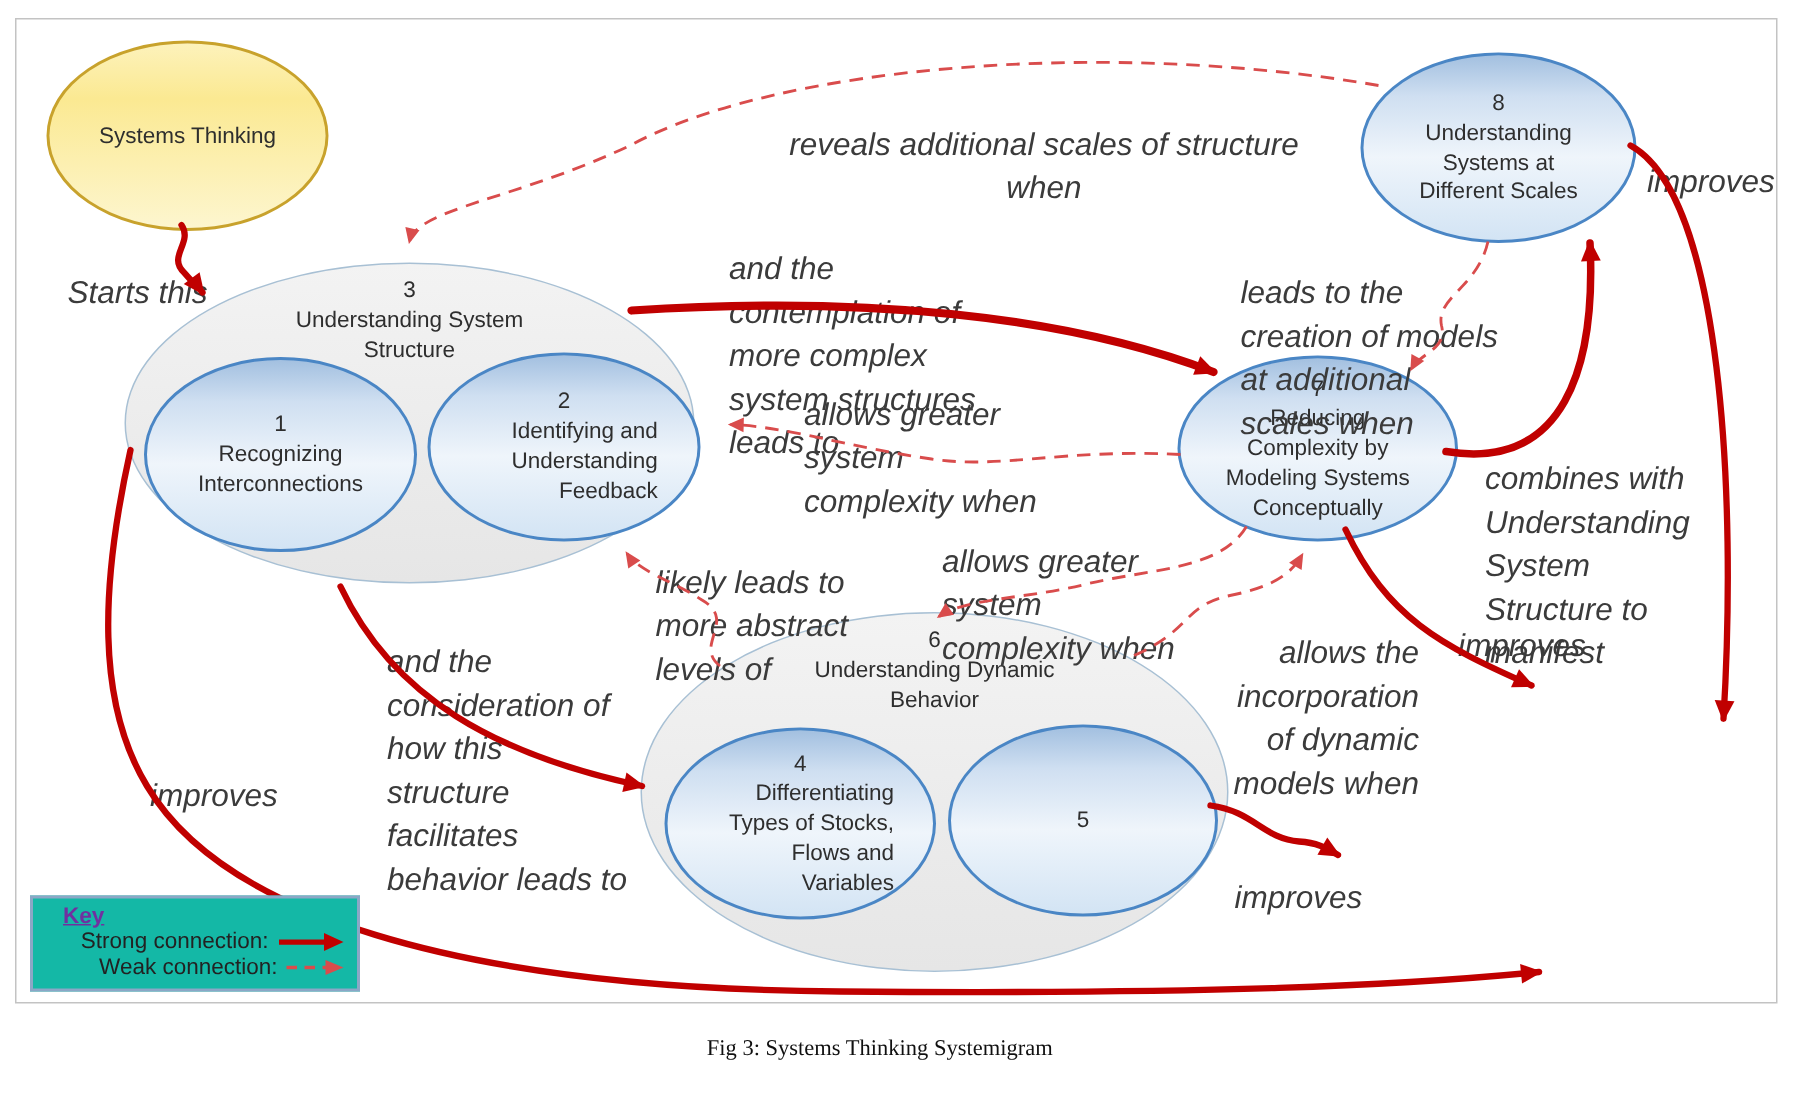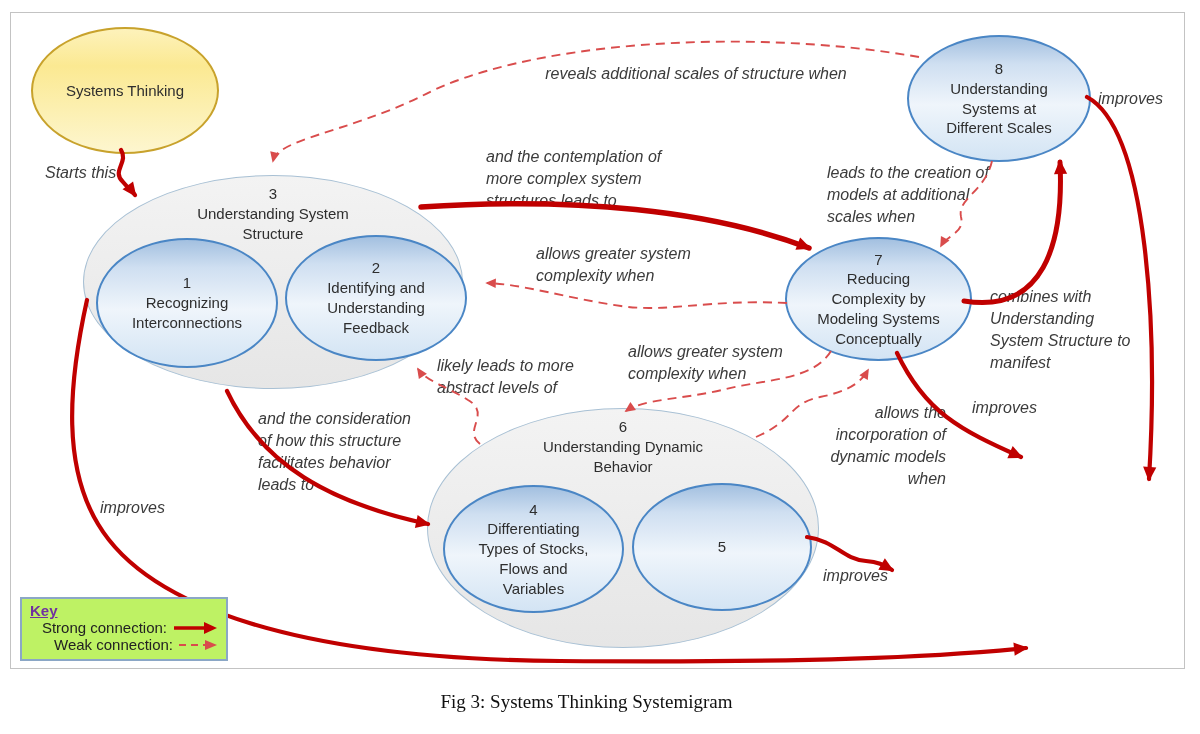--- a/index.html
+++ b/index.html
@@ -12,31 +12,31 @@
         font-size:15px;color:#2e2e2e;line-height:1.32;z-index:2;}
   .node .num{display:block;}
   .blue{border:2.5px solid #4a86c5;
         background:linear-gradient(180deg,#a3c0e0 0%,#cfdff1 22%,#eff5fb 55%,#d3e4f4 100%);}
   .yellow{border:2.5px solid #c8a22c;
         background:linear-gradient(180deg,#fdf2bb 0%,#fbe992 30%,#fdf6cf 100%);}
   .gray{border:1.5px solid #a8c0d4;z-index:1;justify-content:flex-start;
         background:linear-gradient(180deg,#f3f3f3 0%,#ebebeb 60%,#e6e6e6 100%);}
   .ghead{margin-top:8px;width:175px;}
   .inner-label{display:block;}
-  .elabel{position:absolute;font-style:italic;color:#3b3b3b;font-size:16px;
-          line-height:1.38;z-index:3;}
+  .elabel{position:absolute;font-style:italic;color:#3b3b3b;font-size:21px;
+          line-height:1.38;z-index:3;margin-top:20px;}
   #edges{position:absolute;left:0;top:0;z-index:4;pointer-events:none;}
   #keybox{position:absolute;left:20px;top:597px;width:188px;z-index:6;
-          background:#bef264;border:2px solid #8ba7c6;padding:3px 8px 6px 8px;
+          background:#14b8a6;border:2px solid #8ba7c6;padding:3px 8px 6px 20px;
           font-size:15px;color:#222;}
   #keybox .ktitle{color:#7030a0;font-weight:700;text-decoration:underline;}
   .krow{display:flex;align-items:center;justify-content:flex-end;gap:5px;margin-top:0;}
   #caption{position:absolute;left:10px;top:691px;width:1153px;text-align:center;
-           font-family:"Liberation Serif",serif;font-size:19px;color:#101010;z-index:3;}
-  .w132{width:132px;} .w150{width:150px;} .w125{width:125px;} .w130{width:130px;}
+           font-family:"Liberation Serif",serif;font-size:15px;color:#101010;z-index:3;}
+  .w132{width:132px;} .w150{width:150px;} .w125{width:125px;text-align:right;} .w130{width:130px;}
   .cap-text{width:212px;font-size:14.5px;line-height:1.45;}
 </style>
 </head>
 <body>
 
 <div id="stage">
   <div id="frame"></div>
 
   <div class="node gray" style="left:83px;top:175px;width:378px;height:212px;">
     <div class="ghead">

